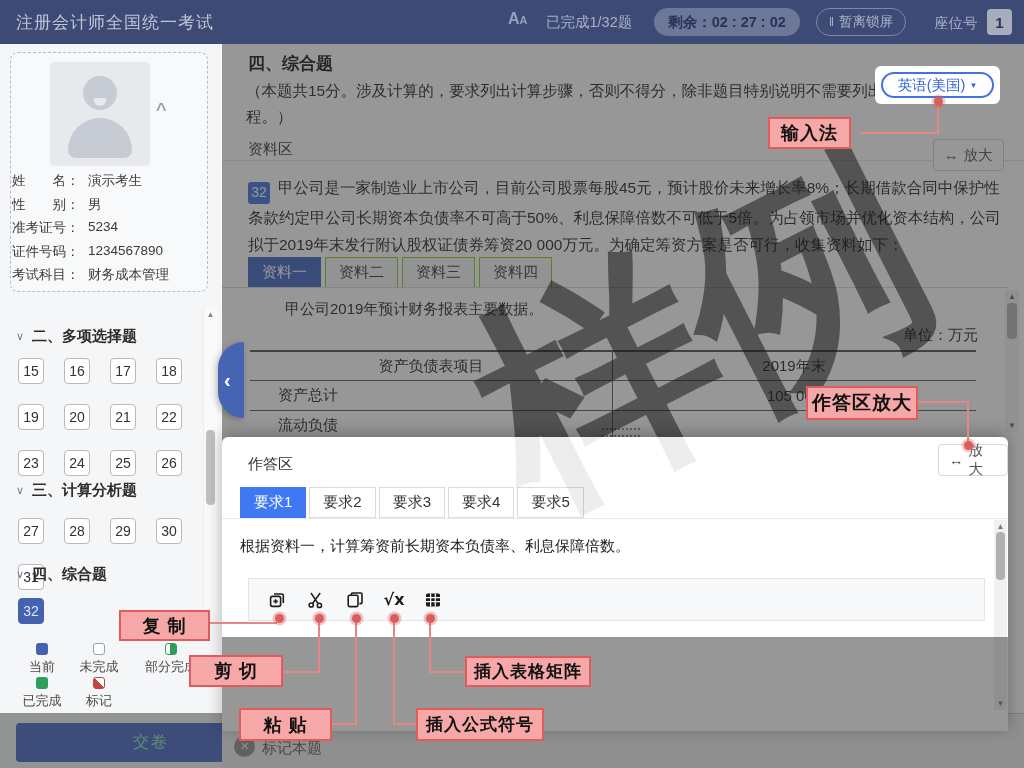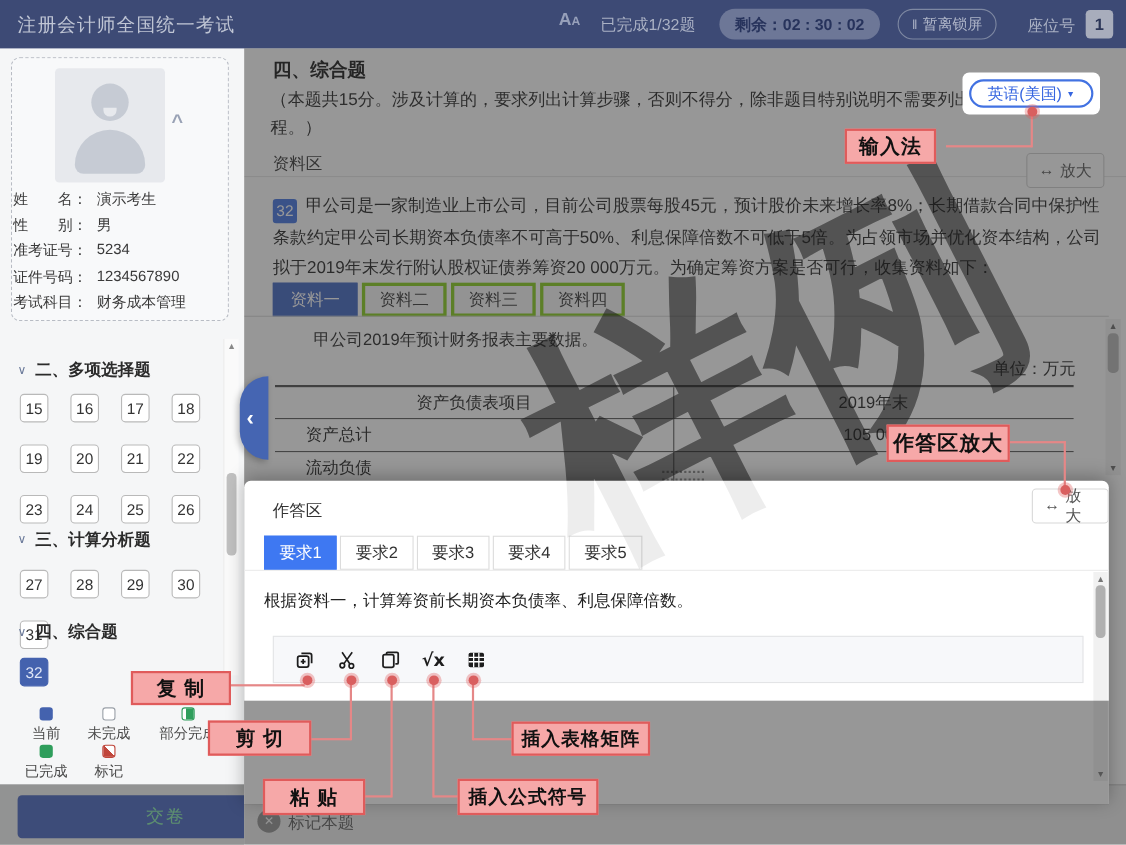--- a/index.html
+++ b/index.html
@@ -62,21 +62,21 @@
   .m-divider{left:222px;top:160px;width:802px;height:1px;background:#e5e5e5;}
   .m-matlabel{left:248px;top:140px;font-size:15px;color:#333;}
   .zoombtn{height:32px;padding:0 10px;background:#fff;border:1px solid #d0d0d0;border-radius:4px;
     color:#555;font-size:14.5px;display:flex;align-items:center;gap:5px;box-sizing:border-box;}
   .m-zoom{left:933px;top:139px;}
   .q-para{left:248px;top:174px;width:758px;font-size:15.5px;color:#1e1e1e;line-height:27.5px;}
   .q-badge{display:inline-flex;width:22px;height:22px;background:#3d6fe0;border-radius:3px;color:#fff;
     font-size:14px;align-items:center;justify-content:center;margin-right:8px;vertical-align:-4px;}
   .mat-tabs{left:248px;top:257px;display:flex;gap:4px;height:31px;}
   .tab{height:31px;padding:0 13px;display:flex;align-items:center;font-size:15px;box-sizing:border-box;
-    background:#f7f7f7;border:3px solid #84cc16;color:#333;}
+    background:#f7f7f7;border:1px solid #84cc16;color:#333;}
   .tab.active-mat{background:#3c62c0;border-color:#3c62c0;color:#fff;}
   .mat-tabline{left:222px;top:287px;width:786px;height:1px;background:#d9d9d9;}
   .m-intro{left:285px;top:300px;font-size:15px;color:#222;}
   .m-unit{left:860px;top:326px;width:118px;text-align:right;font-size:15px;color:#222;}
   .fintable{left:250px;top:350px;width:726px;border-top:2px solid #4a4a4a;}
   .ft-row{display:flex;border-bottom:1px solid #555;height:28px;align-items:center;font-size:15px;color:#1b1b1b;}
   .ft-c1{width:362px;text-align:center;}
   .ft-c2{flex:1;text-align:center;}
   .ft-row.body .ft-c1{text-align:left;padding-left:28px;box-sizing:border-box;}
   .ft-vline{position:absolute;left:362px;top:0;width:1px;height:100%;background:#555;}
@@ -154,21 +154,21 @@
 </style>
 </head>
 <body>
 
 <div class="stage">
 
   <div class="abs topbar"></div>
   <div class="abs tb-title" style="z-index:3">注册会计师全国统一考试</div>
   <div class="abs tb-font" style="z-index:3"><span>A</span><small>A</small></div>
   <div class="abs tb-progress" style="z-index:3">已完成1/32题</div>
-  <div class="abs tb-remaining" style="z-index:3">剩余：02 : 30 : 02</div>
+  <div class="abs tb-remaining" style="z-index:3">剩余：02 : 27 : 02</div>
   <div class="abs tb-lock" style="z-index:3">
     <span class="pause">‖</span>
     <span>暂离锁屏</span>
   </div>
   <div class="abs tb-seatlabel" style="z-index:3">座位号</div>
   <div class="abs tb-seatbadge" style="z-index:3">1</div>
 
   <div class="abs sidebar">
     <div class="abs infocard"></div>
     <div class="abs avatar">

